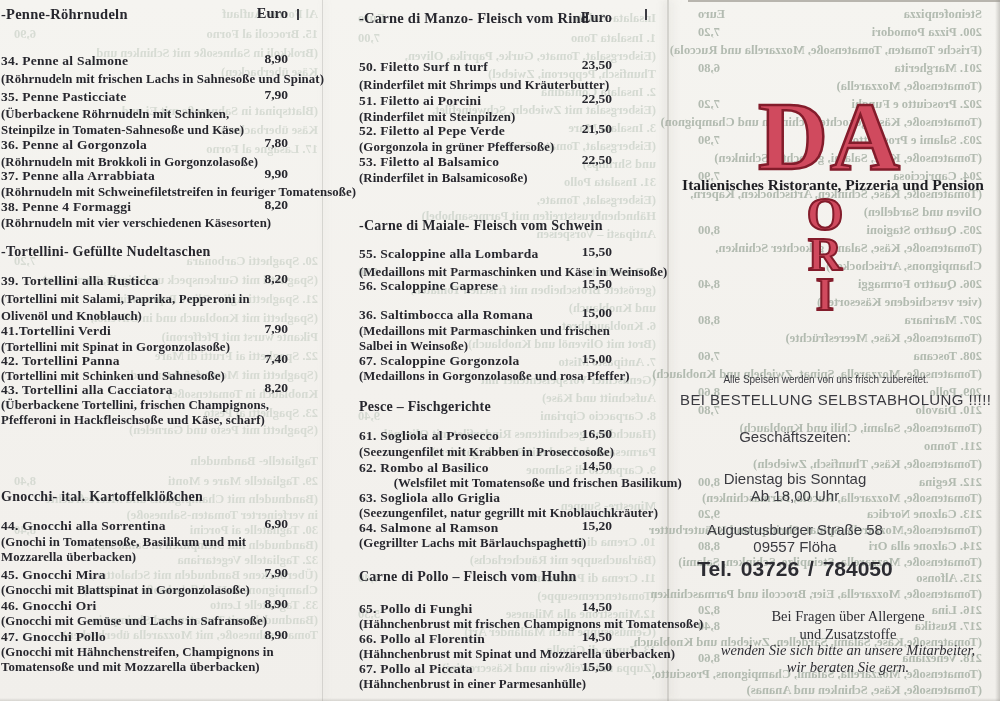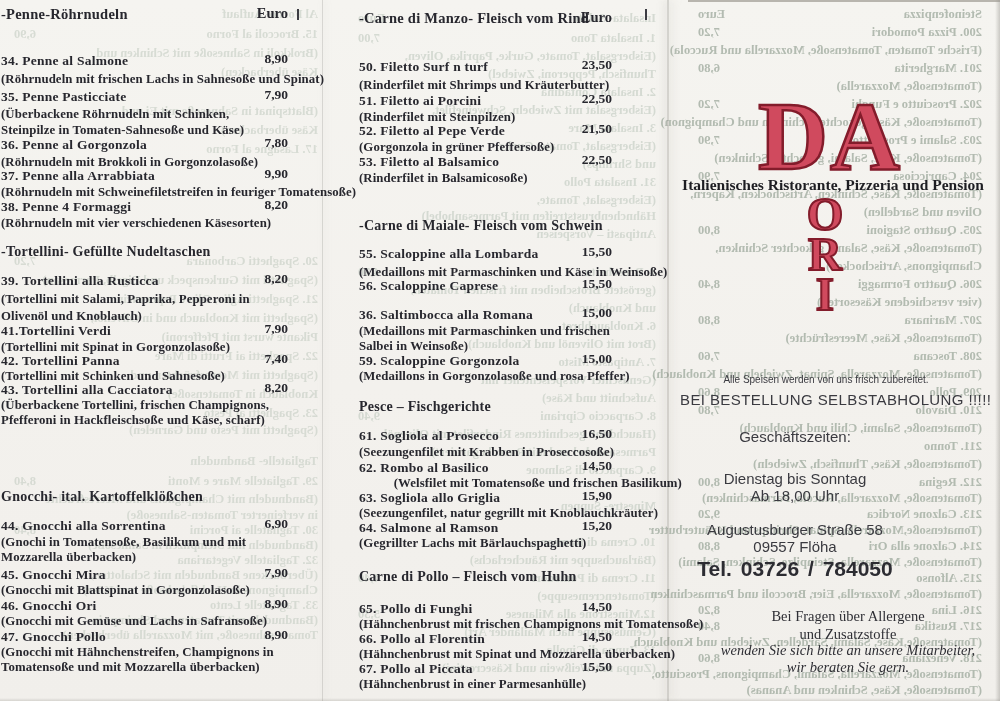--- a/index.html
+++ b/index.html
@@ -470,28 +470,28 @@
       <div class="line d" style="top: 138px;"><span class="nm">(Gorgonzola in grüner Pfeffersoße)</span></div>
       <div class="line i" style="top: 153px;"><span class="nm">53. Filetto al Balsamico</span><span class="pr">22,50</span></div>
       <div class="line d" style="top: 169px;"><span class="nm">(Rinderfilet in Balsamicosoße)</span></div>
       <div class="line s" style="top: 217px;"><span class="nm">-Carne di Maiale- Fleisch vom Schwein</span></div>
       <div class="line i" style="top: 234px; margin-top: 11px;"><span class="nm">55. Scaloppine alla Lombarda</span><span class="pr">15,50</span></div>
       <div class="line d" style="top: 263px;"><span class="nm">(Medaillons mit Parmaschinken und Käse in Weinsoße)</span></div>
       <div class="line i" style="top: 277px;"><span class="nm">56. Scaloppine Caprese</span><span class="pr">15,50</span></div>
       <div class="line i" style="top: 306px;"><span class="nm">36. Saltimbocca alla Romana</span><span class="pr">15,00</span></div>
       <div class="line d" style="top: 322px;"><span class="nm">(Medaillons mit Parmaschinken und frischen</span></div>
       <div class="line d" style="top: 337px;"><span class="nm">Salbei in Weinsoße)</span></div>
-      <div class="line i" style="top: 352px;"><span class="nm">59. Scaloppine Gorgonzola</span><span class="pr">15,00</span></div>
+      <div class="line i" style="top: 352px;"><span class="nm">67. Scaloppine Gorgonzola</span><span class="pr">15,00</span></div>
       <div class="line d" style="top: 367px;"><span class="nm">(Medaillons in Gorgonzolasoße und rosa Pfeffer)</span></div>
       <div class="line s" style="top: 398px;"><span class="nm">Pesce – Fischgerichte</span></div>
       <div class="line i" style="top: 427px;"><span class="nm">61. Sogliola al Prosecco</span><span class="pr">16,50</span></div>
       <div class="line d" style="top: 443px;"><span class="nm">(Seezungenfilet mit Krabben in Proseccosoße)</span></div>
       <div class="line i" style="top: 459px;"><span class="nm">62. Rombo al Basilico</span><span class="pr">14,50</span></div>
       <div class="line d" style="top: 474px; text-align: right;"><span class="nm">(Welsfilet mit Tomatensoße und frischen Basilikum)</span></div>
-      <div class="line i" style="top: 489px;"><span class="nm">63. Sogliola allo Griglia</span><span class="pr">15,90</span></div>
+      <div class="line i" style="top: 489px;"><span class="nm">63. Sogliola allo Griglia</span></div>
       <div class="line d" style="top: 504px;"><span class="nm">(Seezungenfilet, natur gegrillt mit Knoblauchkräuter)</span></div>
       <div class="line i" style="top: 519px;"><span class="nm">64. Salmone al Ramson</span><span class="pr">15,20</span></div>
       <div class="line d" style="top: 534px;"><span class="nm">(Gegrillter Lachs mit Bärlauchspaghetti)</span></div>
       <div class="line s" style="top: 568px;"><span class="nm">Carne di Pollo – Fleisch vom Huhn</span></div>
       <div class="line i" style="top: 600px;"><span class="nm">65. Pollo di Funghi</span><span class="pr">14,50</span></div>
       <div class="line d" style="top: 615px;"><span class="nm">(Hähnchenbrust mit frischen Champignons mit Tomatensoße)</span></div>
       <div class="line i" style="top: 630px;"><span class="nm">66. Pollo al Florentin</span><span class="pr">14,50</span></div>
       <div class="line d" style="top: 645px;"><span class="nm">(Hähnchenbrust mit Spinat und Mozzarella überbacken)</span></div>
       <div class="line i" style="top: 660px;"><span class="nm">67. Pollo al Piccata</span><span class="pr">15,50</span></div>
       <div class="line d" style="top: 675px;"><span class="nm">(Hähnchenbrust in einer Parmesanhülle)</span></div>

